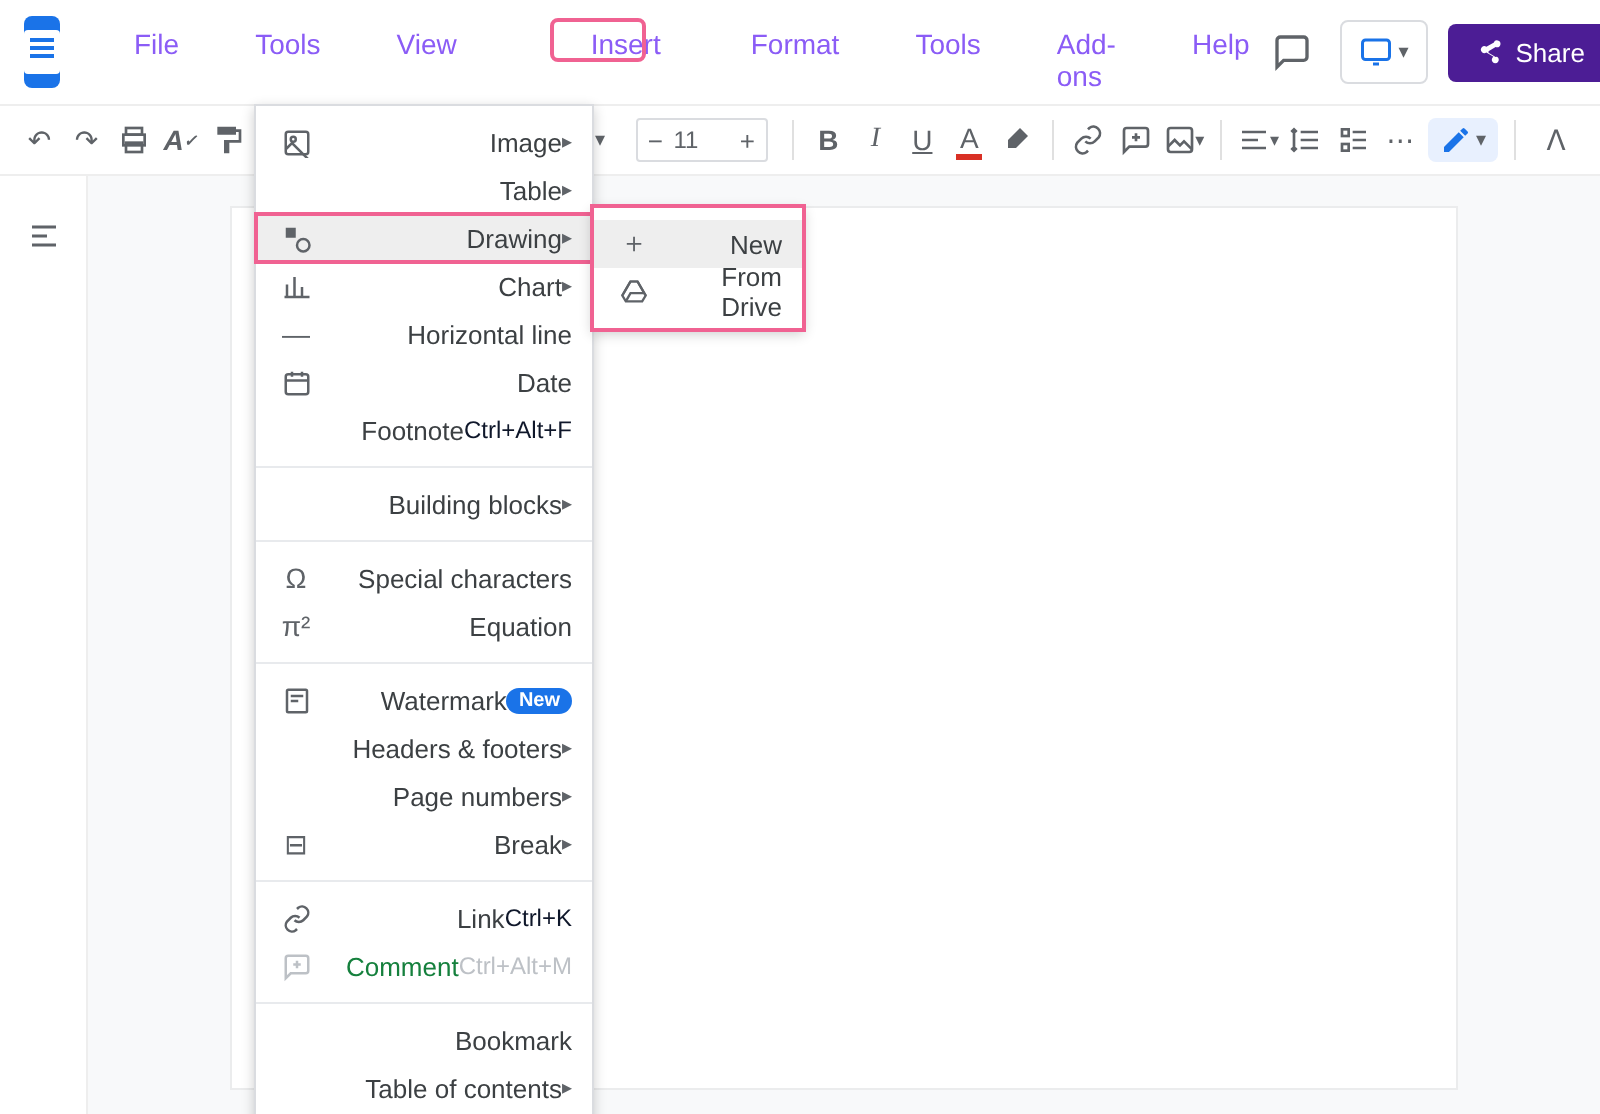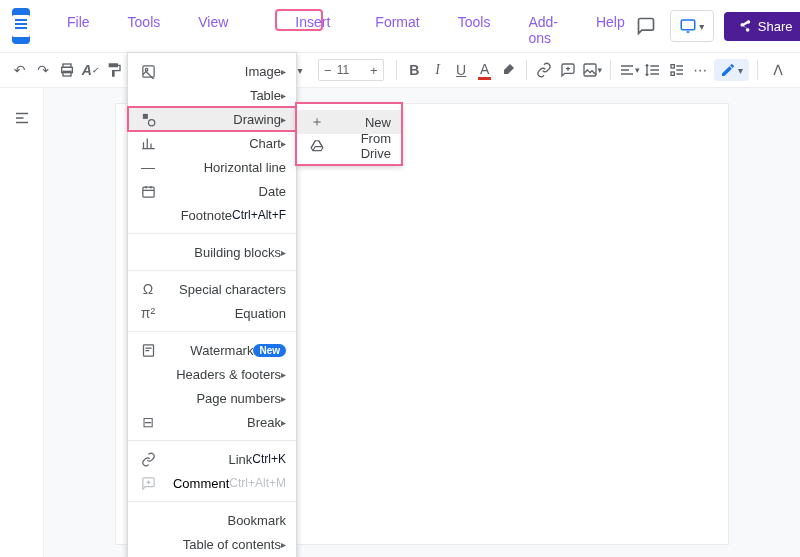--- a/index.html
+++ b/index.html
@@ -29,21 +29,21 @@
   .pen { background: #e8f0fe; border-radius: 4px; padding: 3px 6px; display:flex; align-items:center; gap:2px; }
   .workspace { display: flex; height: calc(557px - 52px - 36px); background: #f8f9fa; }
   .left-rail { width: 44px; display: flex; flex-direction: column; align-items: center; padding-top: 16px; background: #fff; border-right: 1px solid #eee; }
   .page { margin: 16px auto 0 auto; width: 612px; min-height: 440px; background: #fff; box-shadow: 0 0 0 1px rgba(0,0,0,.05); }
   
   .menu { position: absolute; top: 52px; left: 127px; width: 170px; background: #fff; border: 1px solid #dadce0; box-shadow: 0 2px 6px rgba(0,0,0,.2); padding: 6px 0; z-index: 10; font-size: 13px; }
   .menu-item { display: flex; align-items: center; height: 24px; padding: 0 10px 0 10px; cursor: pointer; position: relative; }
   .menu-item.disabled { color: #9aa0a6; cursor: default; }
   .menu-item .mi-icon { width: 20px; display: flex; align-items: center; justify-content: center; color: #5f6368; font-size: 14px; }
   .menu-item .mi-label { flex: 1; padding-left: 8px; color: #3c4043; text-align: right; }
-  .menu-item.disabled .mi-label { color: #000000; }
+  .menu-item.disabled .mi-label { color: #15803d; }
   .menu-item .mi-sub { color: #5f6368; font-size: 10px; }
   .menu-item .mi-shortcut { color: #0f172a; font-size: 12px; }
   .menu-divider { height: 1px; background: #e8eaed; margin: 6px 0; }
   .menu-item.highlight-drawing { background: #eeeeee; outline: 2px solid #f06292; outline-offset: -1px; z-index: 11; }
   .new-badge { background: #1a73e8; color: #fff; font-size: 10px; padding: 1px 6px; border-radius: 8px; font-weight: 600; }
   .submenu { position: absolute; top: 103px; left: 296px; width: 106px; background: #fff; border: 1px solid #dadce0; box-shadow: 0 2px 6px rgba(0,0,0,.2); padding: 6px 0; z-index: 12; outline: 2px solid #f06292; outline-offset: -1px; }
   .submenu .menu-item { height: 24px; }
   .submenu .menu-item.hi { background: #eeeeee; }
   svg { display:block; }
 </style>

